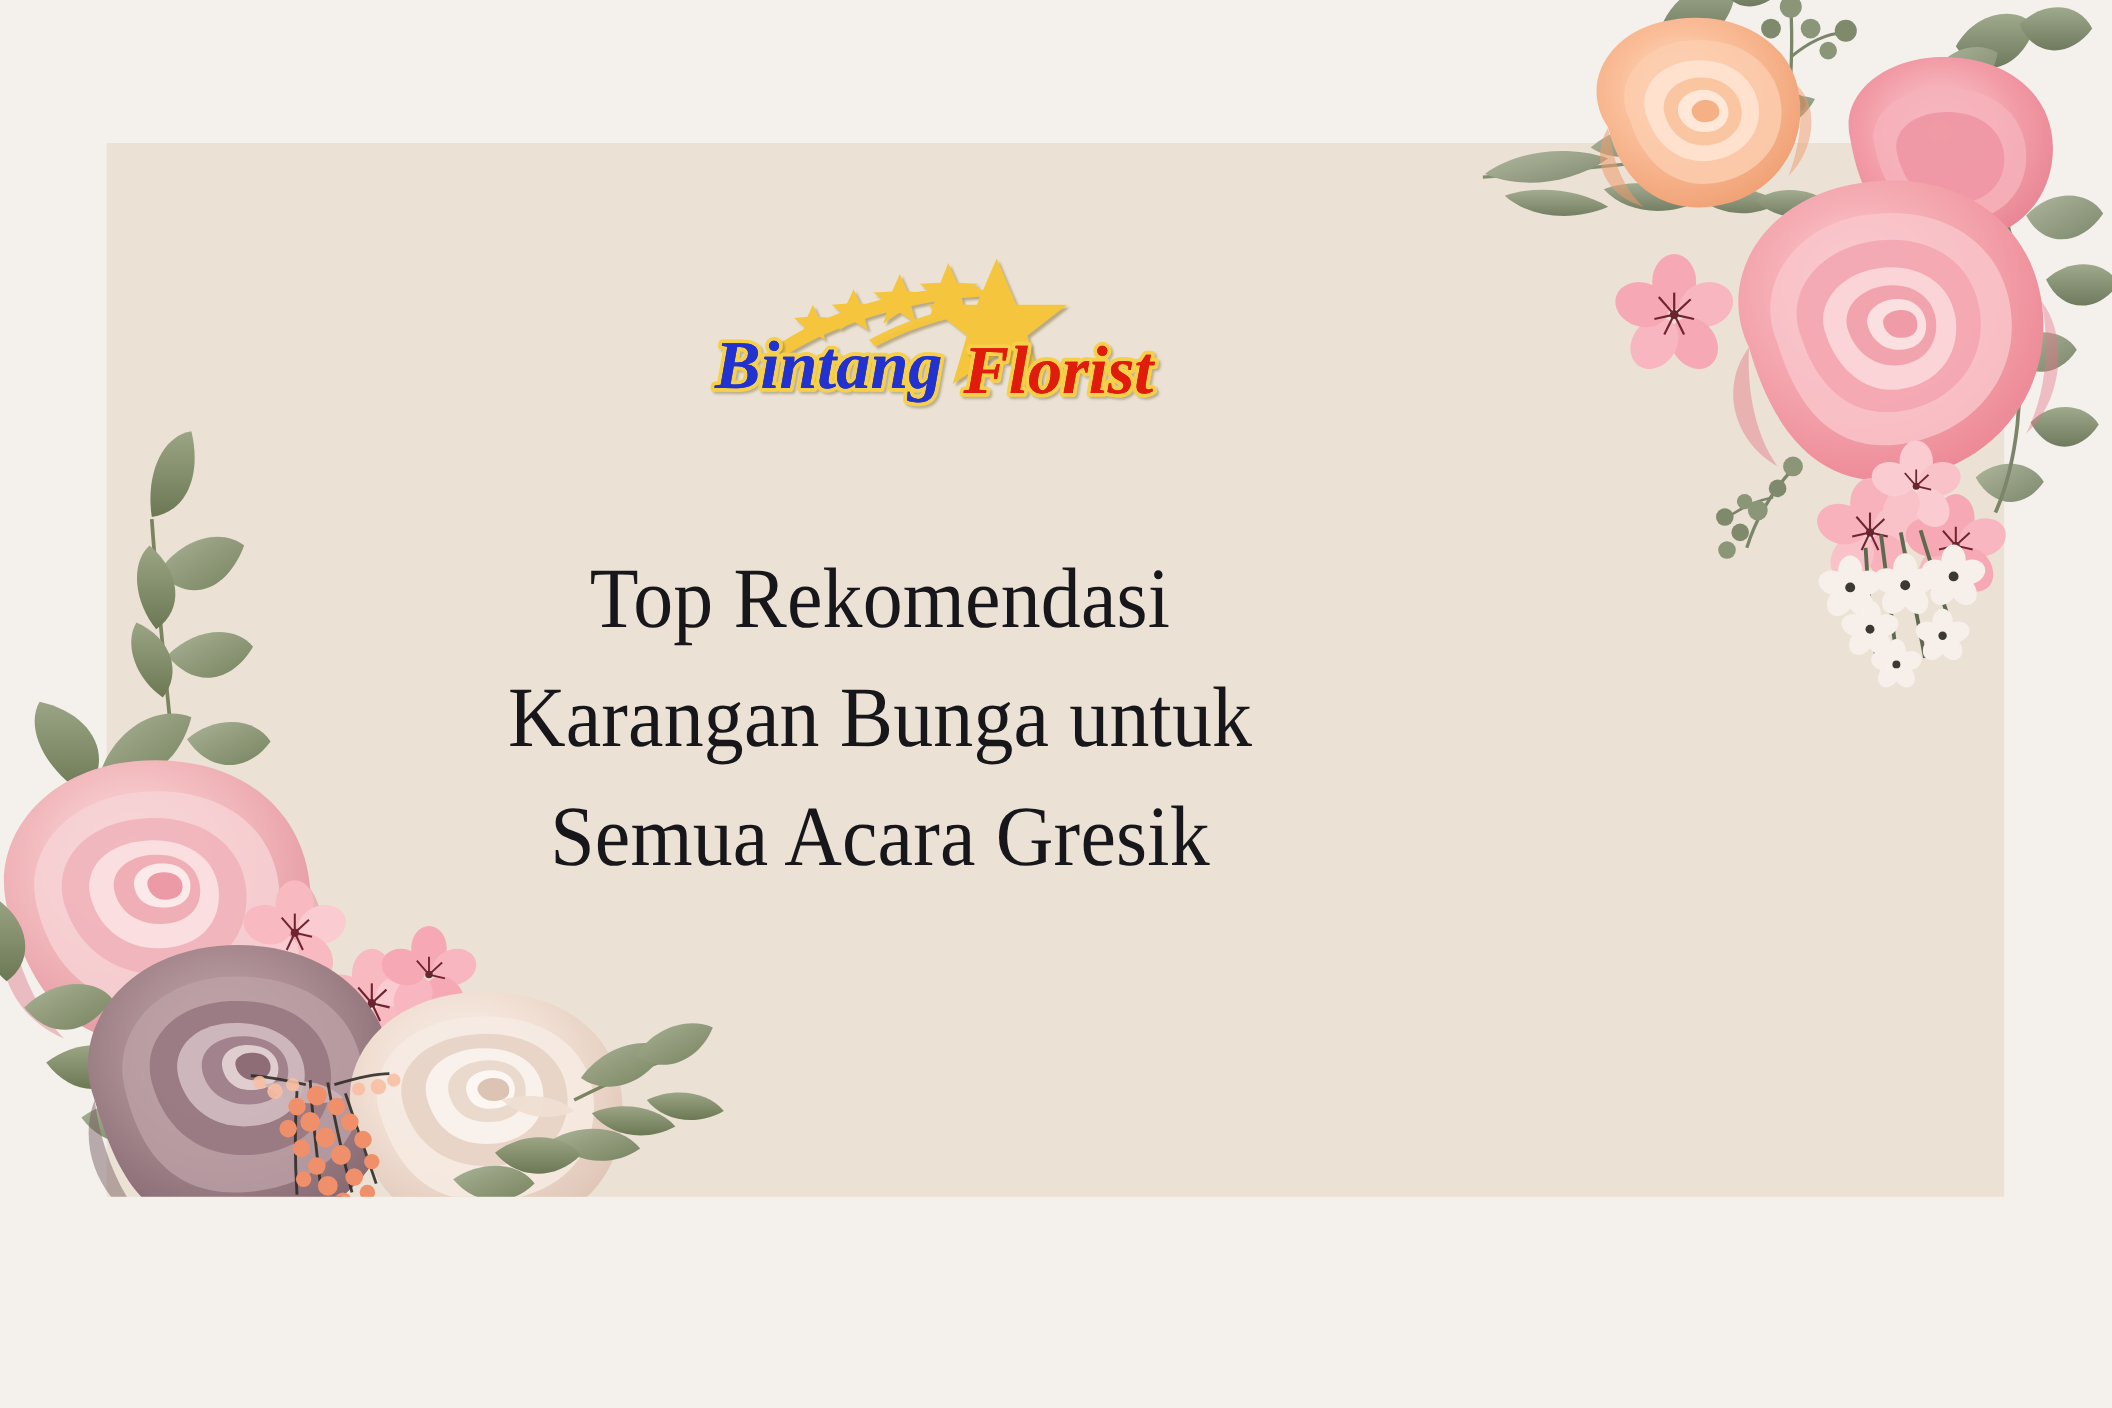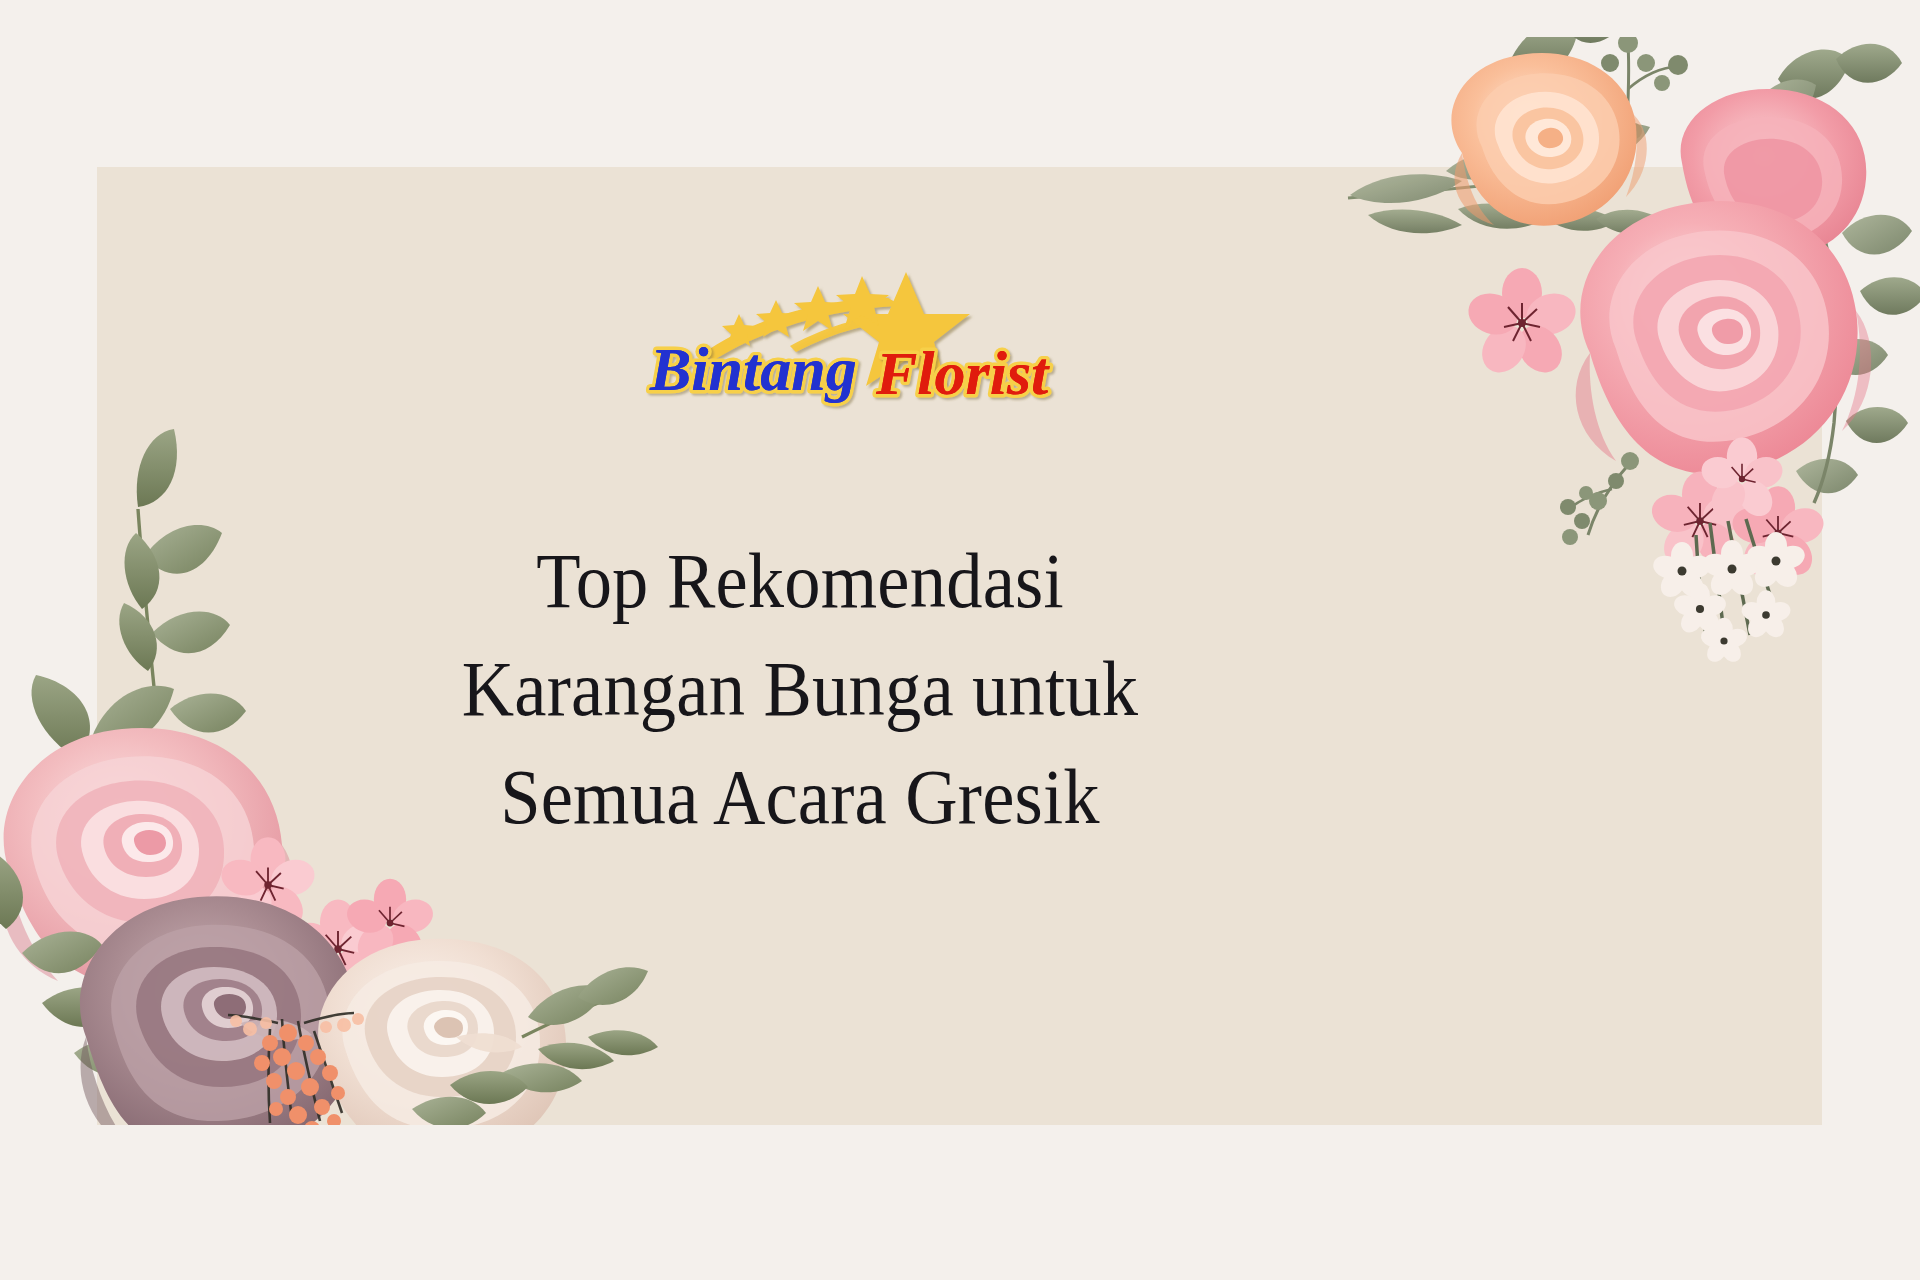--- a/index.html
+++ b/index.html
@@ -3,21 +3,21 @@
 <meta charset="utf-8">
 <title>Bintang Florist Banner</title>
 <style>
   html,body{margin:0;padding:0;}
   body{
     width:1920px;height:1280px;overflow:hidden;
     background:#F4F0EC;
     font-family:"Liberation Serif", serif;
     position:relative;
   }
-  #stage{position:absolute;inset:0;width:1920px;height:1088px;overflow:hidden;background:#F4F0EC;margin-top:37px;}
+  #stage{position:absolute;inset:0;width:1920px;height:1088px;overflow:hidden;background:#F4F0EC;}
 
   
   #panel{
     position:absolute;left:97px;top:130px;width:1725px;height:1021px;
     background:#EBE2D5;
   }
 
   
   #logo{
     position:absolute;left:640px;top:225px;width:420px;height:150px;

